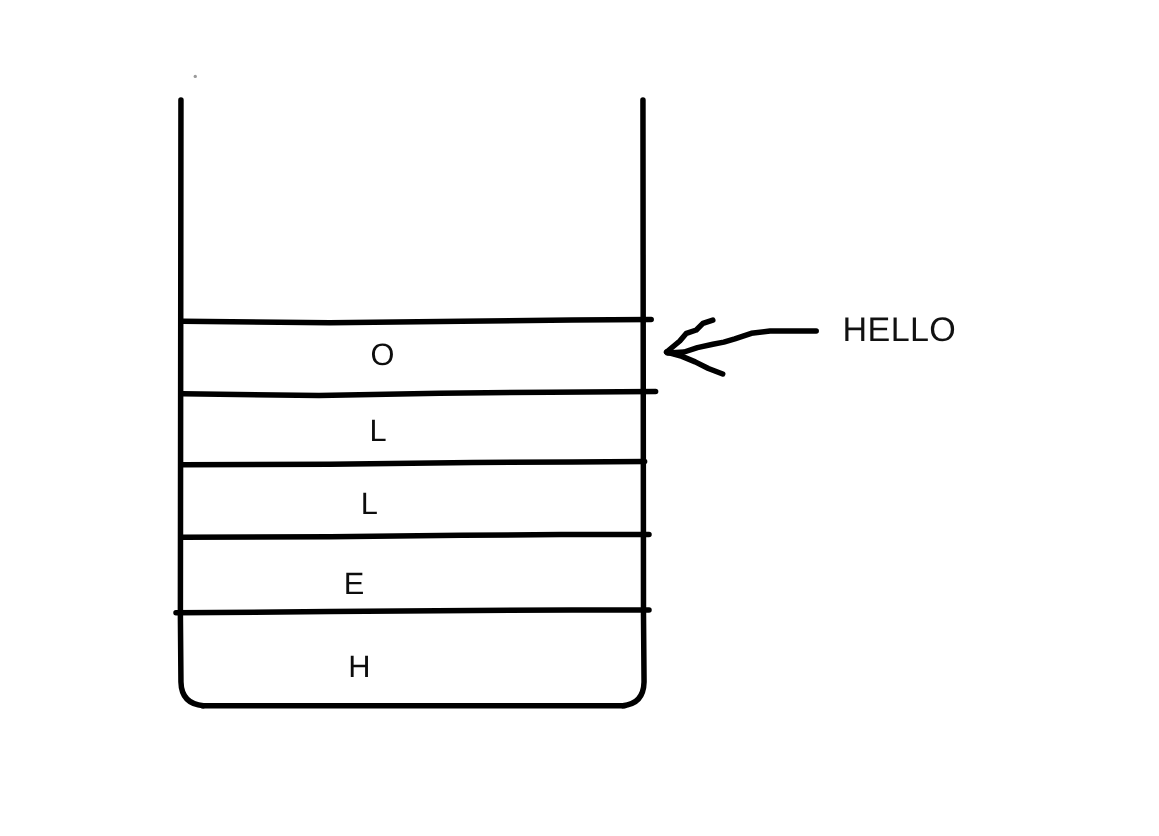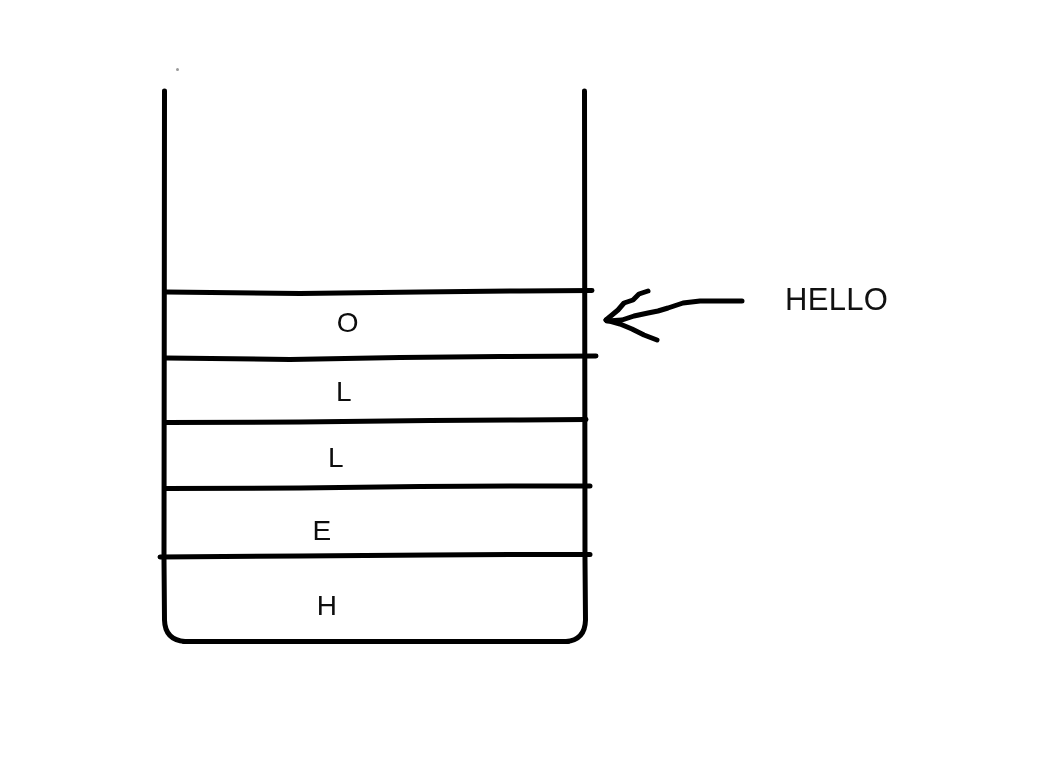--- a/index.html
+++ b/index.html
@@ -38,21 +38,20 @@
     position: absolute;
     left: 766px;
     top: 284px;
     font-family: "Liberation Sans", sans-serif;
     font-size: 31px;
     font-weight: 400;
     color: #111111;
     line-height: 1.05;
     white-space: nowrap;
     letter-spacing: 0.3px;
-    margin-left: 19px;
   }
   .stroke {
     fill: none;
     stroke: #000000;
     stroke-linecap: round;
     stroke-linejoin: round;
   }
   .speck {
     position: absolute;
     width: 3px;

